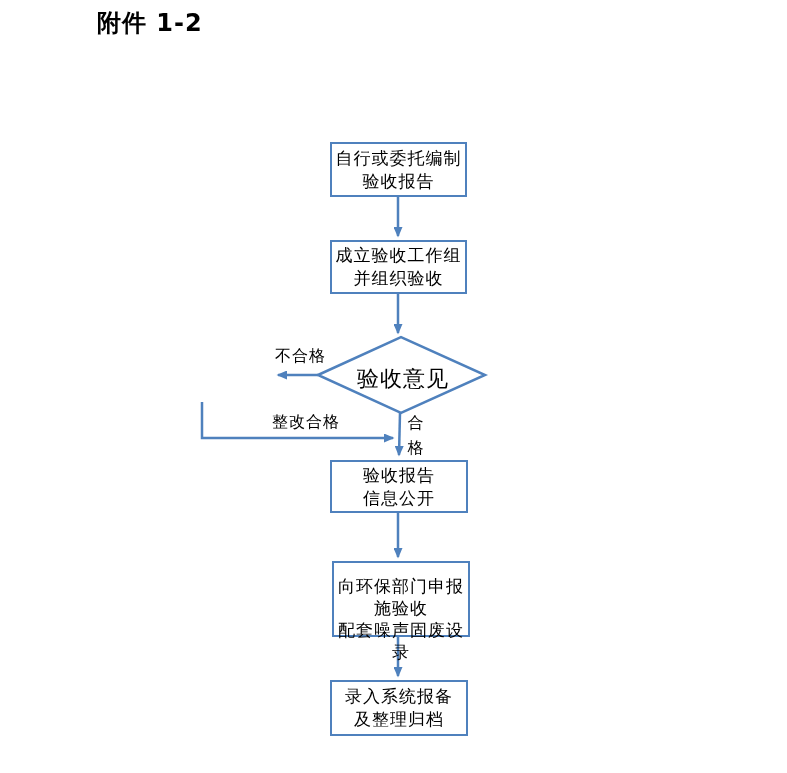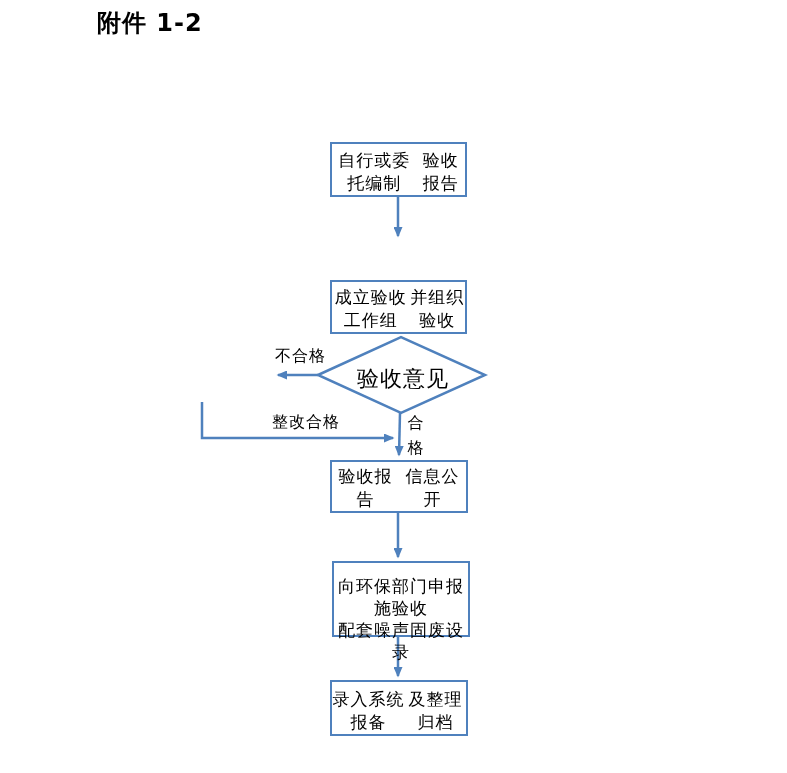--- a/index.html
+++ b/index.html
@@ -19,25 +19,25 @@
   .diagram-title{
     position:absolute;left:90px;top:44px;width:625px;
     text-align:center;font-size:23px;letter-spacing:3px;
   }
   svg.connectors{position:absolute;left:0;top:0;z-index:1;}
   .node{
     position:absolute;z-index:2;
     box-sizing:border-box;
     background:#ffffff;
     border:2px solid #4F81BD;
-    display:flex;flex-direction:row;align-items:flex-end;justify-content:center;
+    display:flex;flex-direction:column;align-items:center;justify-content:center;
     font-size:17px;line-height:23px;letter-spacing:1px;text-align:center;
   }
   .node-prepare-report{left:330px;top:142px;width:137px;height:55px;}
-  .node-working-group{left:330px;top:240px;width:137px;height:54px;margin-top:40px;}
+  .node-working-group{left:330px;top:240px;width:137px;height:54px;}
   .node-rectify{left:132px;top:349px;width:141px;height:54px;border:3px dashed #4F81BD;}
   .node-report-disclosure{left:330px;top:460px;width:138px;height:53px;}
   .node-declare{left:332px;top:561px;width:138px;height:76px;background:transparent;}
   .node-system-filing{left:330px;top:680px;width:138px;height:56px;}
   .declare-text{
     position:absolute;left:332px;top:566px;width:138px;z-index:3;
     text-align:center;font-size:17px;line-height:22px;letter-spacing:1px;margin-top:9px;
   }
   .diamond-label{
     position:absolute;left:332px;top:364px;width:142px;z-index:2;

